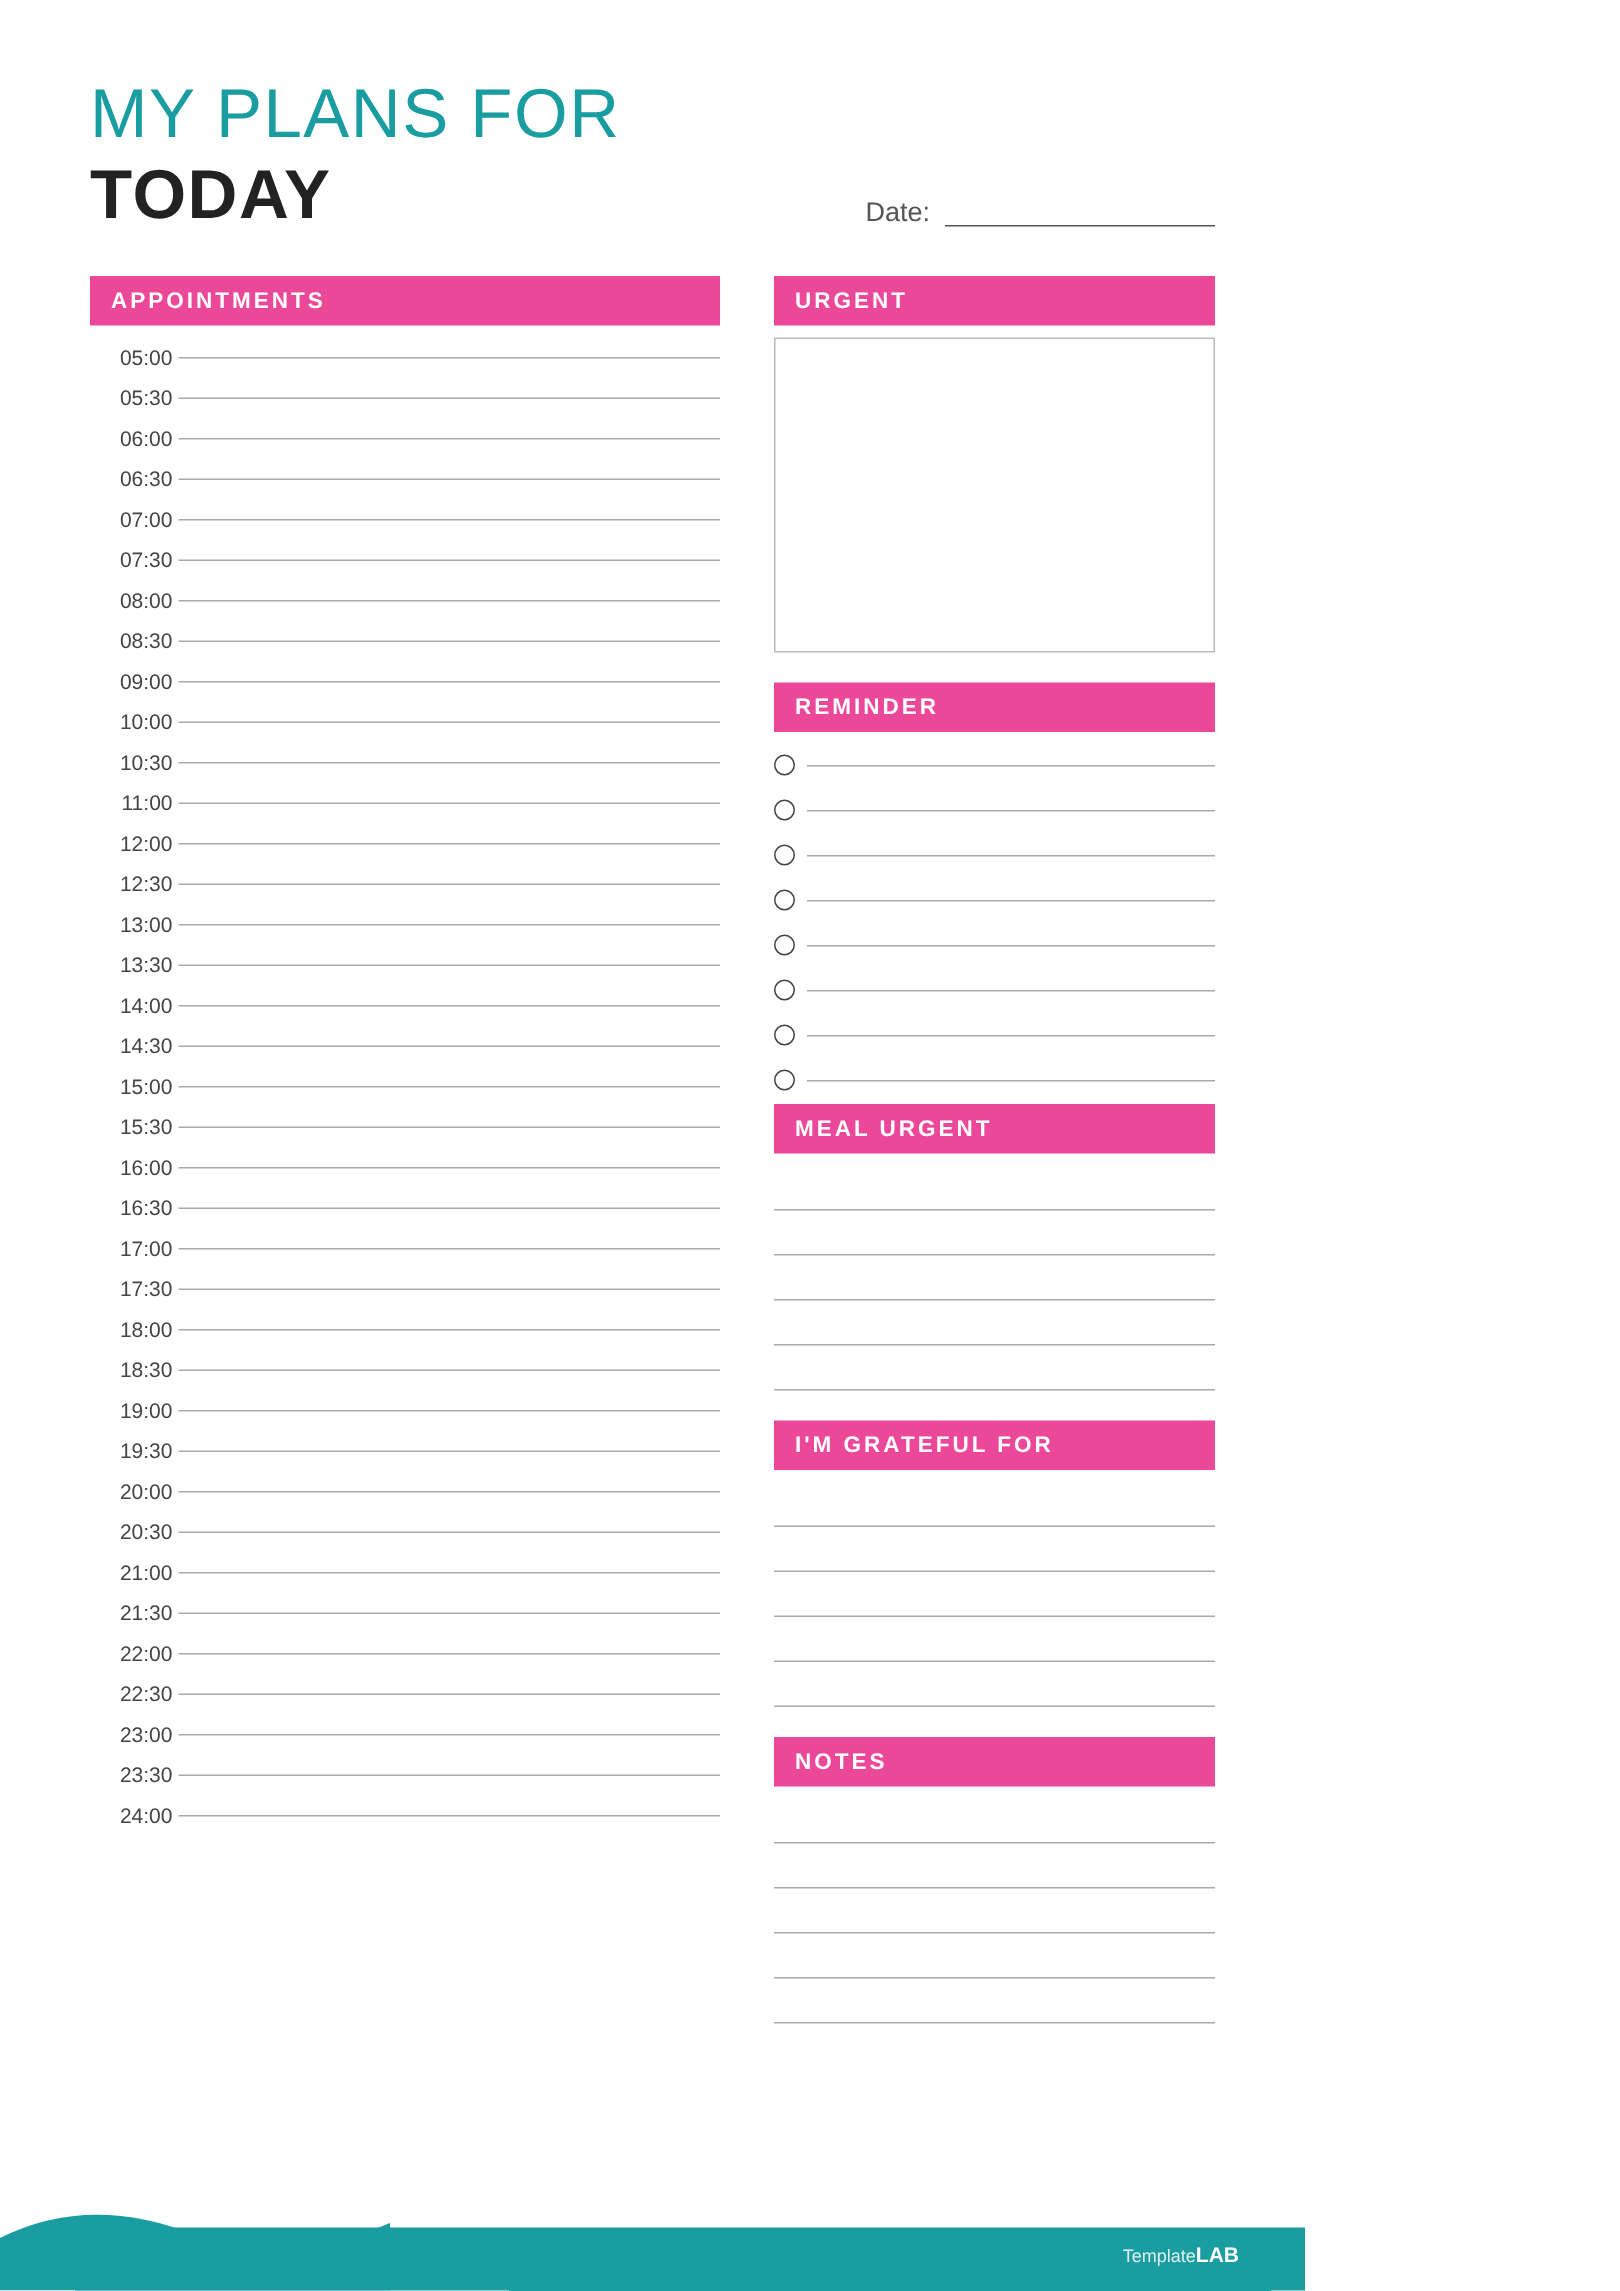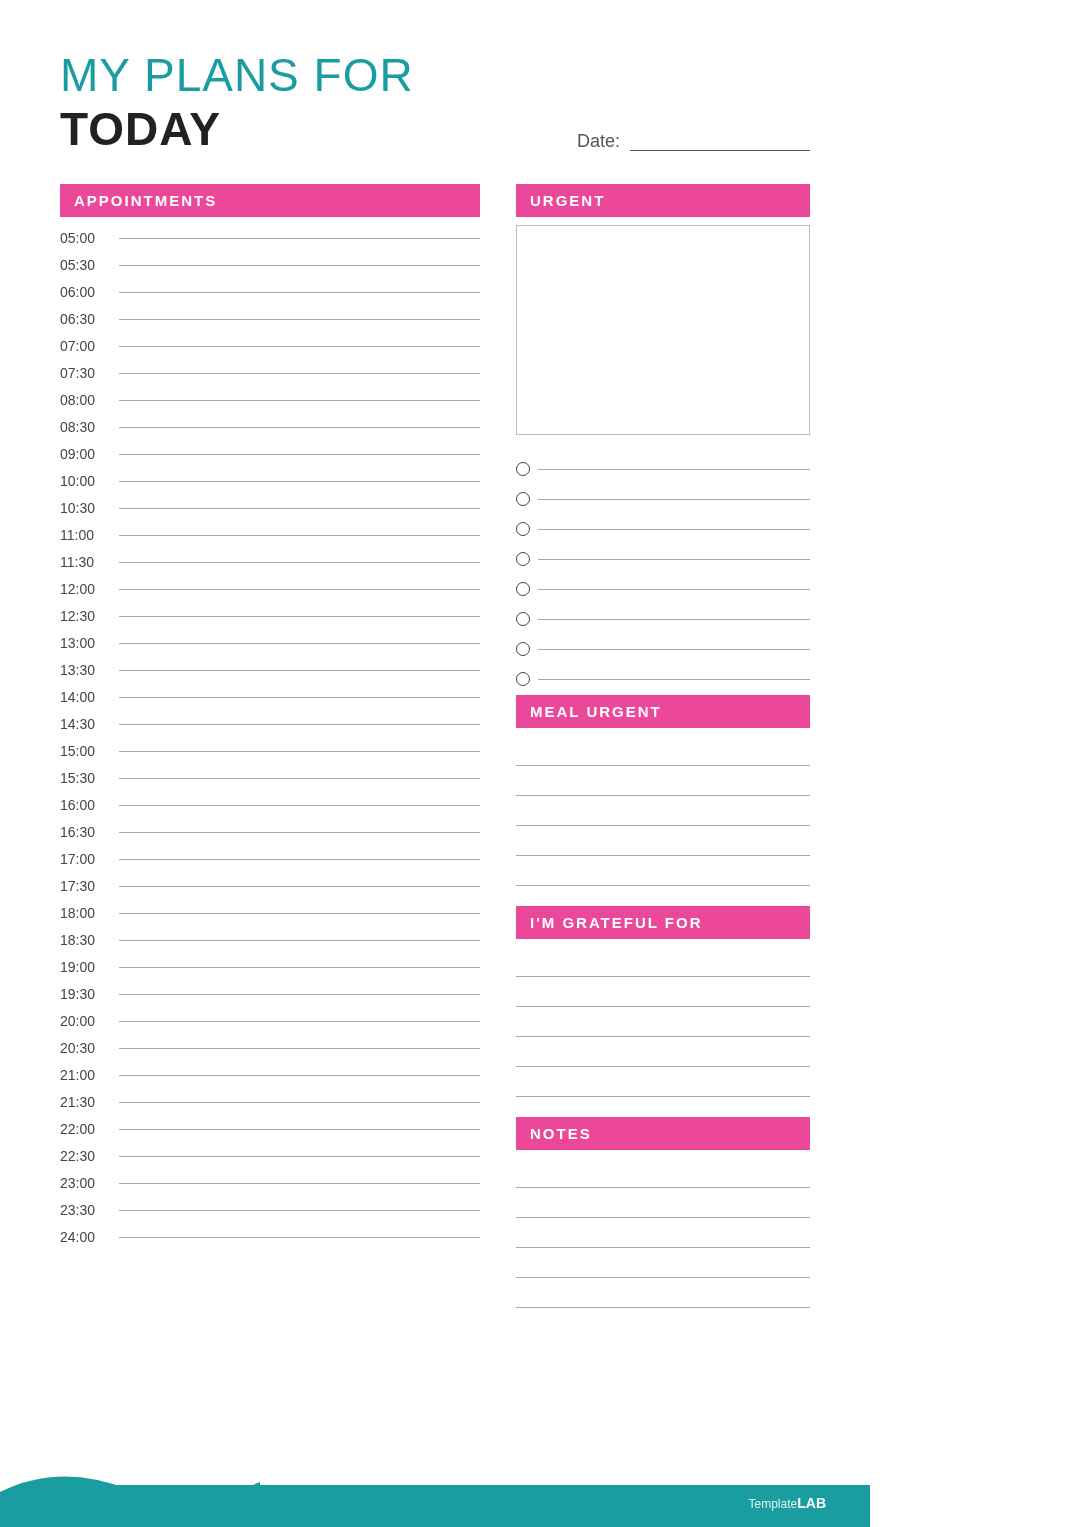--- a/index.html
+++ b/index.html
@@ -86,20 +86,21 @@
     
     .appointments-list {
       margin-top: 8px;
     }
 
     .time-row {
       display: flex;
       align-items: center;
       height: 26px;
       margin-bottom: 1px;
+      text-align: right;
     }
 
     .time-label {
       font-size: 14px;
       color: #444;
       width: 55px;
       flex-shrink: 0;
       font-family: Arial, sans-serif;
     }
 
@@ -234,24 +235,20 @@
     </div>
           <div class="time-row">
       <span class="time-label">10:30</span>
       <div class="time-line"></div>
     </div>
           <div class="time-row">
       <span class="time-label">11:00</span>
       <div class="time-line"></div>
     </div>
           <div class="time-row">
-      <span class="time-label">11:30</span>
-      <div class="time-line"></div>
-    </div>
-          <div class="time-row">
       <span class="time-label">12:00</span>
       <div class="time-line"></div>
     </div>
           <div class="time-row">
       <span class="time-label">12:30</span>
       <div class="time-line"></div>
     </div>
           <div class="time-row">
       <span class="time-label">13:00</span>
       <div class="time-line"></div>
@@ -345,20 +342,21 @@
       <div class="time-line"></div>
     </div>
         </div>
     </div>
 
     <div class="col-right">
 
       <div class="section-header">URGENT</div>
       <div class="urgent-box"></div>
 
+      <div class="section-header">REMINDER</div>
       <div class="reminder-list" id="reminder-list">
       <div class="reminder-row">
       <div class="reminder-circle"></div>
       <div class="reminder-line"></div>
     </div>
           <div class="reminder-row">
       <div class="reminder-circle"></div>
       <div class="reminder-line"></div>
     </div>
           <div class="reminder-row">

